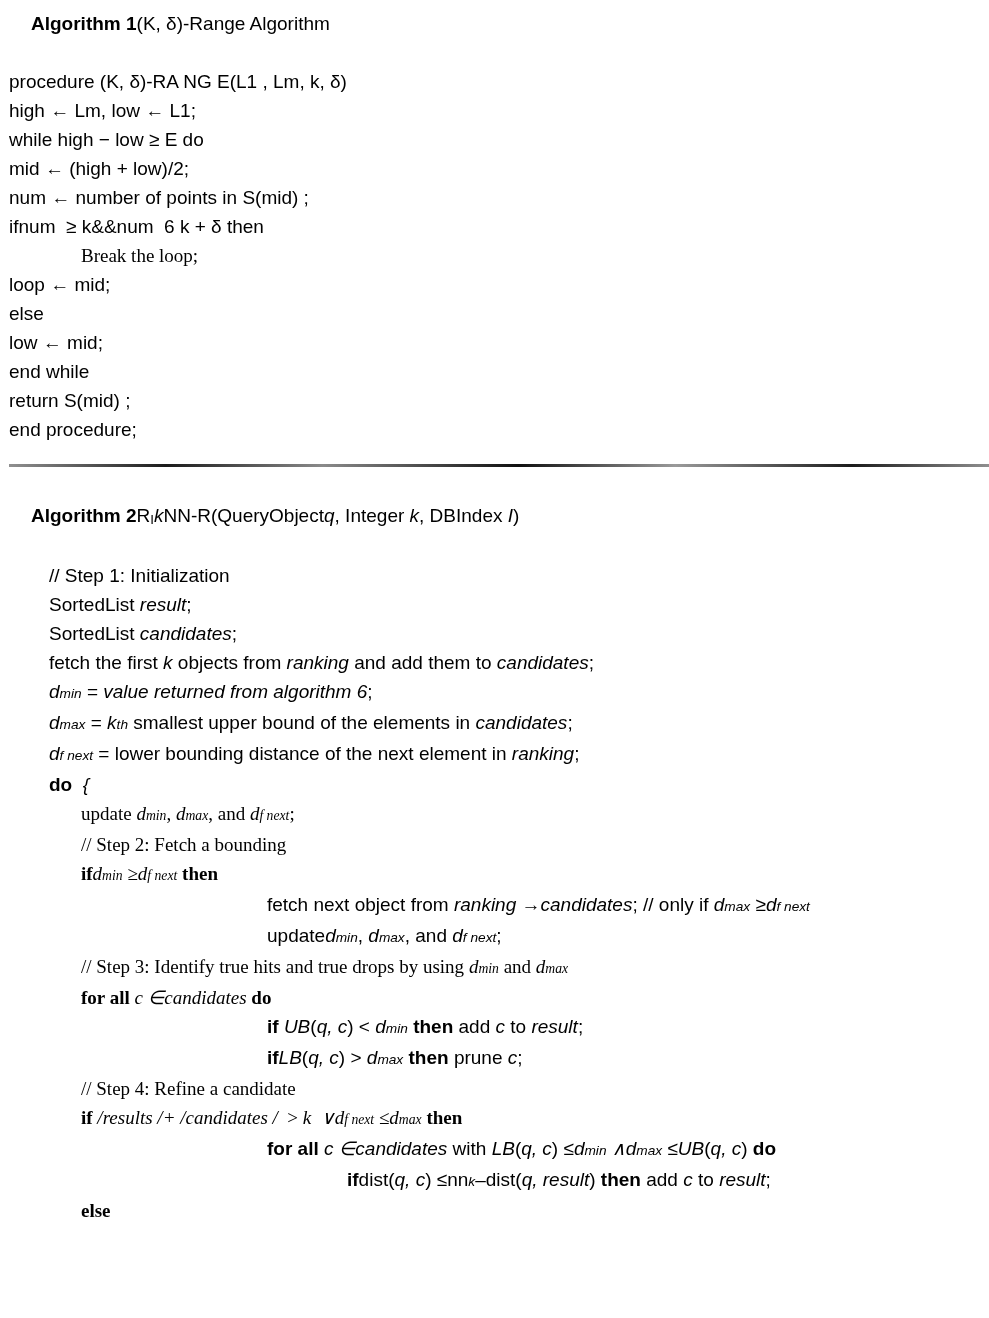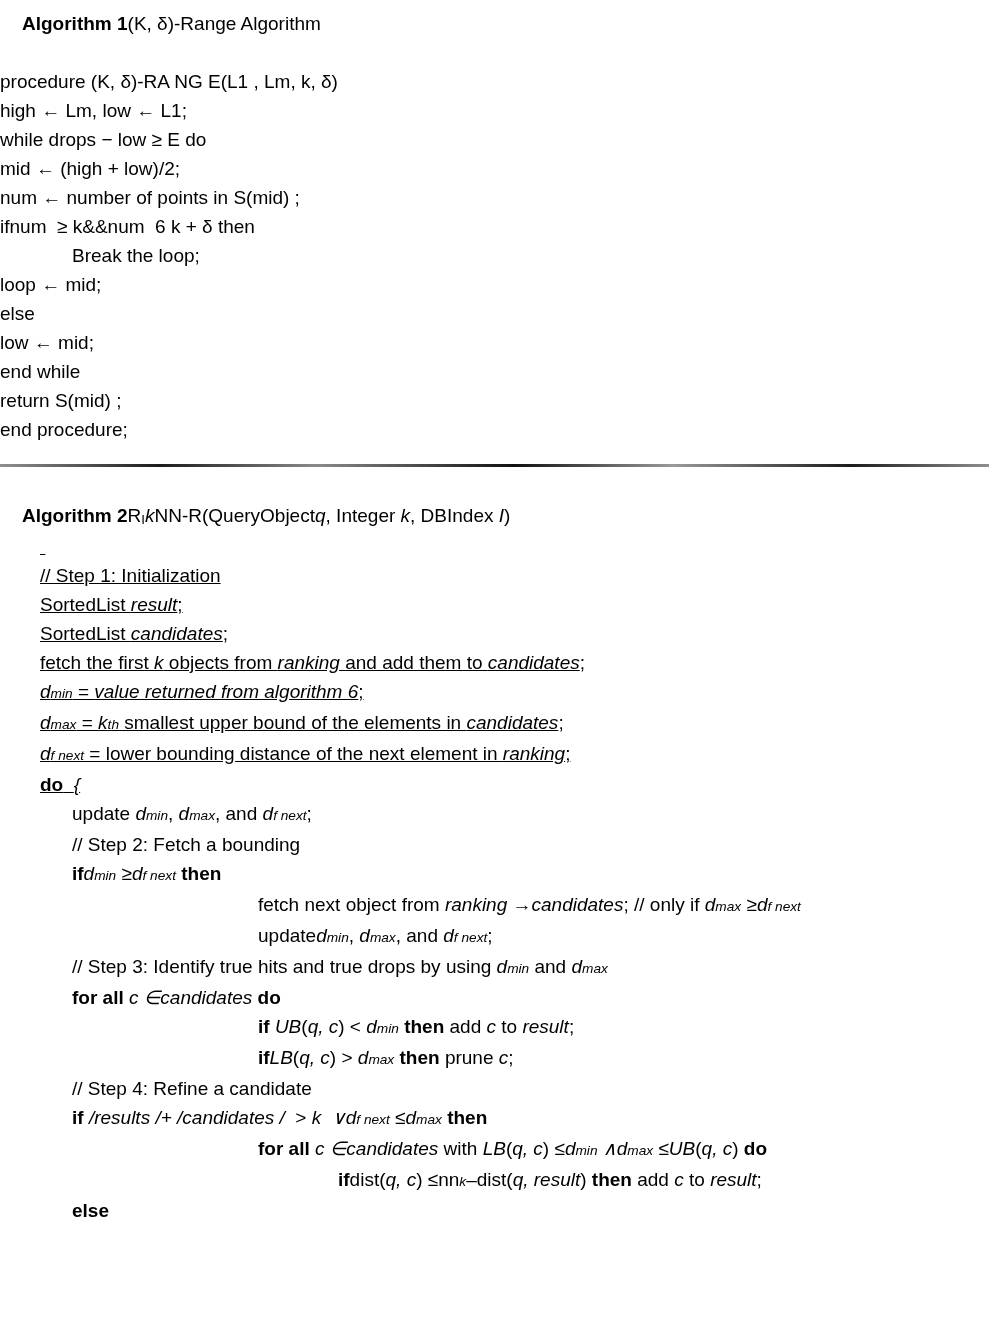--- a/index.html
+++ b/index.html
@@ -3,34 +3,34 @@
 <meta charset="utf-8">
 <style>
   html,body{margin:0;padding:0;}
   body{
     width:989px;height:1318px;
     background:#ffffff;color:#000000;
     font-family:"Liberation Sans", sans-serif;
     font-size:19px;
     overflow:hidden;
   }
-  .doc{padding-top:9px;}
+  .doc{padding-top:9px;margin-left:9px;}
   .title-line{
     padding-left:22px;
     line-height:29px;
     white-space:pre-wrap;
   }
   .code-line{
     line-height:29px;
     min-height:29px;
     white-space:pre-wrap;
   }
   .ind-0{}
-  .ind-1{padding-left:40px;text-decoration:underline;}
-  .ind-2{padding-left:72px;}
+  .ind-1{padding-left:40px;}
+  .ind-2{padding-left:72px;font-family:Liberation Serif, serif;}
   .ind-3{padding-left:258px;}
   .ind-4{padding-left:338px;}
   .seg-r{}
   .seg-b{font-weight:700;}
   .seg-i{font-style:italic;}
   .seg-si{font-style:italic;font-size:0.72em;}
   .seg-sub{font-size:0.7em;position:relative;top:0.17em;}
   .divider{
     height:3px;
     margin-top:20px;
@@ -42,21 +42,21 @@
 <body>
 
 <div class="doc">
 
   <div class="title-line" id="algorithm1-title"><span class="seg-b">Algorithm 1</span><span class="seg-r">(K, δ)-Range Algorithm</span></div>
 
   <div>
       <div class="code-line ind-0">&nbsp;</div>
       <div class="code-line ind-0"><span class="seg-r">procedure (K, δ)-RA NG E(L1 , Lm, k, δ)</span></div>
       <div class="code-line ind-0"><span class="seg-r">high ← Lm, low ← L1;</span></div>
-      <div class="code-line ind-0"><span class="seg-r">while drops − low ≥ E do</span></div>
+      <div class="code-line ind-0"><span class="seg-r">while high − low ≥ E do</span></div>
       <div class="code-line ind-0"><span class="seg-r">mid ← (high + low)/2;</span></div>
       <div class="code-line ind-0"><span class="seg-r">num ← number of points in S(mid) ;</span></div>
       <div class="code-line ind-0"><span class="seg-r">ifnum  ≥ k&amp;&amp;num  6 k + δ then</span></div>
       <div class="code-line ind-2"><span class="seg-r">Break the loop;</span></div>
       <div class="code-line ind-0"><span class="seg-r">loop ← mid;</span></div>
       <div class="code-line ind-0"><span class="seg-r">else</span></div>
       <div class="code-line ind-0"><span class="seg-r">low ← mid;</span></div>
       <div class="code-line ind-0"><span class="seg-r">end while</span></div>
       <div class="code-line ind-0"><span class="seg-r">return S(mid) ;</span></div>
       <div class="code-line ind-0"><span class="seg-r">end procedure;</span></div>

